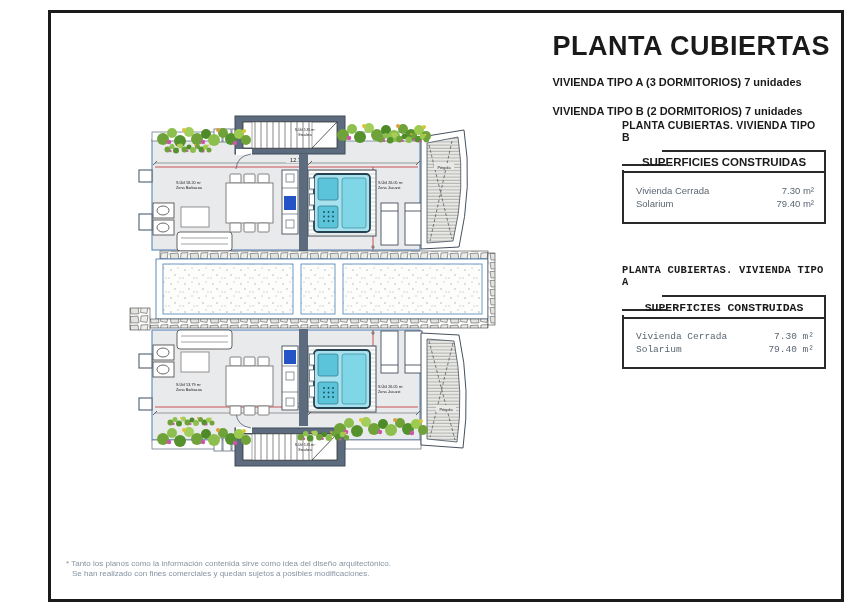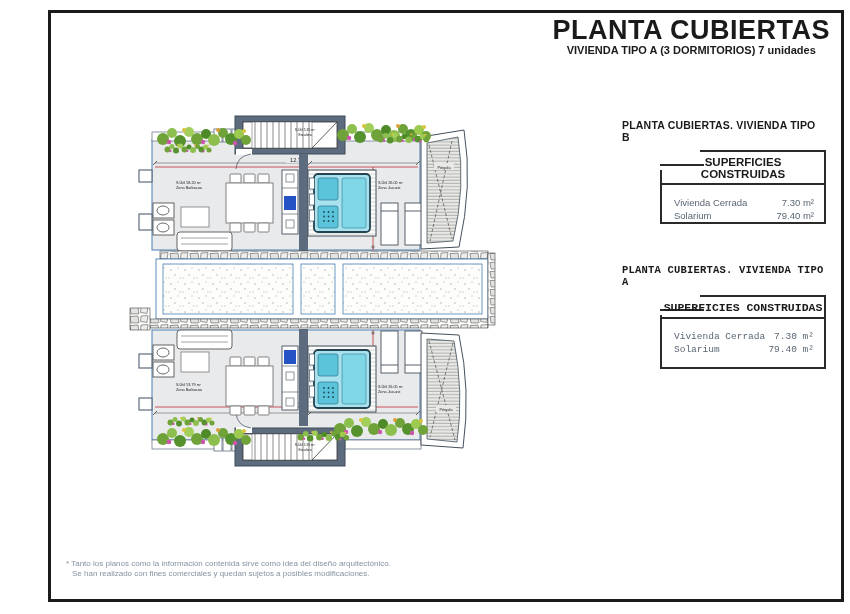--- a/index.html
+++ b/index.html
@@ -5,29 +5,29 @@
   html,body{margin:0;padding:0;background:#fafafa;}
   .page{
     position:relative;width:850px;height:614px;background:#ffffff;
     font-family:"Liberation Sans", sans-serif;overflow:hidden;
   }
   .sheet-border{
     position:absolute;left:48px;top:10px;width:796px;height:592px;
     border:3px solid #1b1b1b;box-sizing:border-box;background:#fff;
   }
   
-  .title-block{position:absolute;top:16px;right:20px;text-align:center;color:#1a1a1a;}
+  .title-block{position:absolute;top:32px;right:20px;text-align:left;color:#1a1a1a;}
   .plan-title{font-size:27px;font-weight:bold;letter-spacing:.5px;line-height:28px;}
-  .plan-subtitle{font-size:11px;font-weight:bold;line-height:13px;}
+  .plan-subtitle{font-size:11px;font-weight:bold;line-height:13px;margin-top:16px;}
   
   .legend{position:absolute;left:622px;width:204px;}
   .legend.tipo-b{top:119px;}
   .legend.tipo-a{top:264px;font-family:Liberation Mono, monospace;}
   .legend-heading{font-size:10.5px;font-weight:bold;color:#1a1a1a;text-align:left;margin-bottom:7px;letter-spacing:.2px;}
-  .legend-box{position:relative;border:2px solid #2a2a2a;background:#fff;height:74px;box-sizing:border-box;margin-left:38px;}
+  .legend-box{position:relative;border:2px solid #2a2a2a;background:#fff;height:74px;box-sizing:border-box;}
   .legend-box::before{content:"";position:absolute;top:-2px;left:-2px;width:40px;height:20px;background:#fff;}
   .legend-box::after{content:"";position:absolute;top:12px;left:-2px;width:44px;height:2px;background:#2a2a2a;}
   .legend-title{font-size:11.5px;font-weight:bold;color:#1a1a1a;text-align:center;padding:4px 0 3px;border-bottom:2px solid #2a2a2a;position:relative;z-index:1;}
   .legend-rows{padding:11px 10px 0 12px;text-align:right;}
   .legend-row{display:flex;justify-content:space-between;font-size:9.5px;color:#5a6673;line-height:13px;}
   
   .footer-note{position:absolute;left:66px;top:559px;font-size:8px;color:#8593a2;line-height:10px;}
   
   .plan-svg{position:absolute;left:0;top:0;}
   .plan-svg text{font-family:"Liberation Sans", sans-serif;}
@@ -326,20 +326,21 @@
         <use href="#plantCluster" transform="translate(168,416) scale(0.5)"></use>
         <use href="#plantCluster" transform="translate(335,416)"></use>
         <use href="#plantCluster" transform="translate(298,430) scale(0.55)"></use>
       </g>
     </g>
   </svg>
 
   <div class="title-block">
     <div class="plan-title">PLANTA CUBIERTAS</div>
     <div class="plan-subtitle">VIVIENDA TIPO A (3 DORMITORIOS) 7 unidades</div>
+    <div class="plan-subtitle">VIVIENDA TIPO B (2 DORMITORIOS) 7 unidades</div>
   </div>
 
   <div class="legend tipo-b">
     <div class="legend-heading">PLANTA CUBIERTAS. VIVIENDA TIPO B</div>
     <div class="legend-box">
       <div class="legend-title">SUPERFICIES CONSTRUIDAS</div>
       <div class="legend-rows">
         <div class="legend-row">
           <span>Vivienda Cerrada</span>
           <span>7.30 m²</span>

